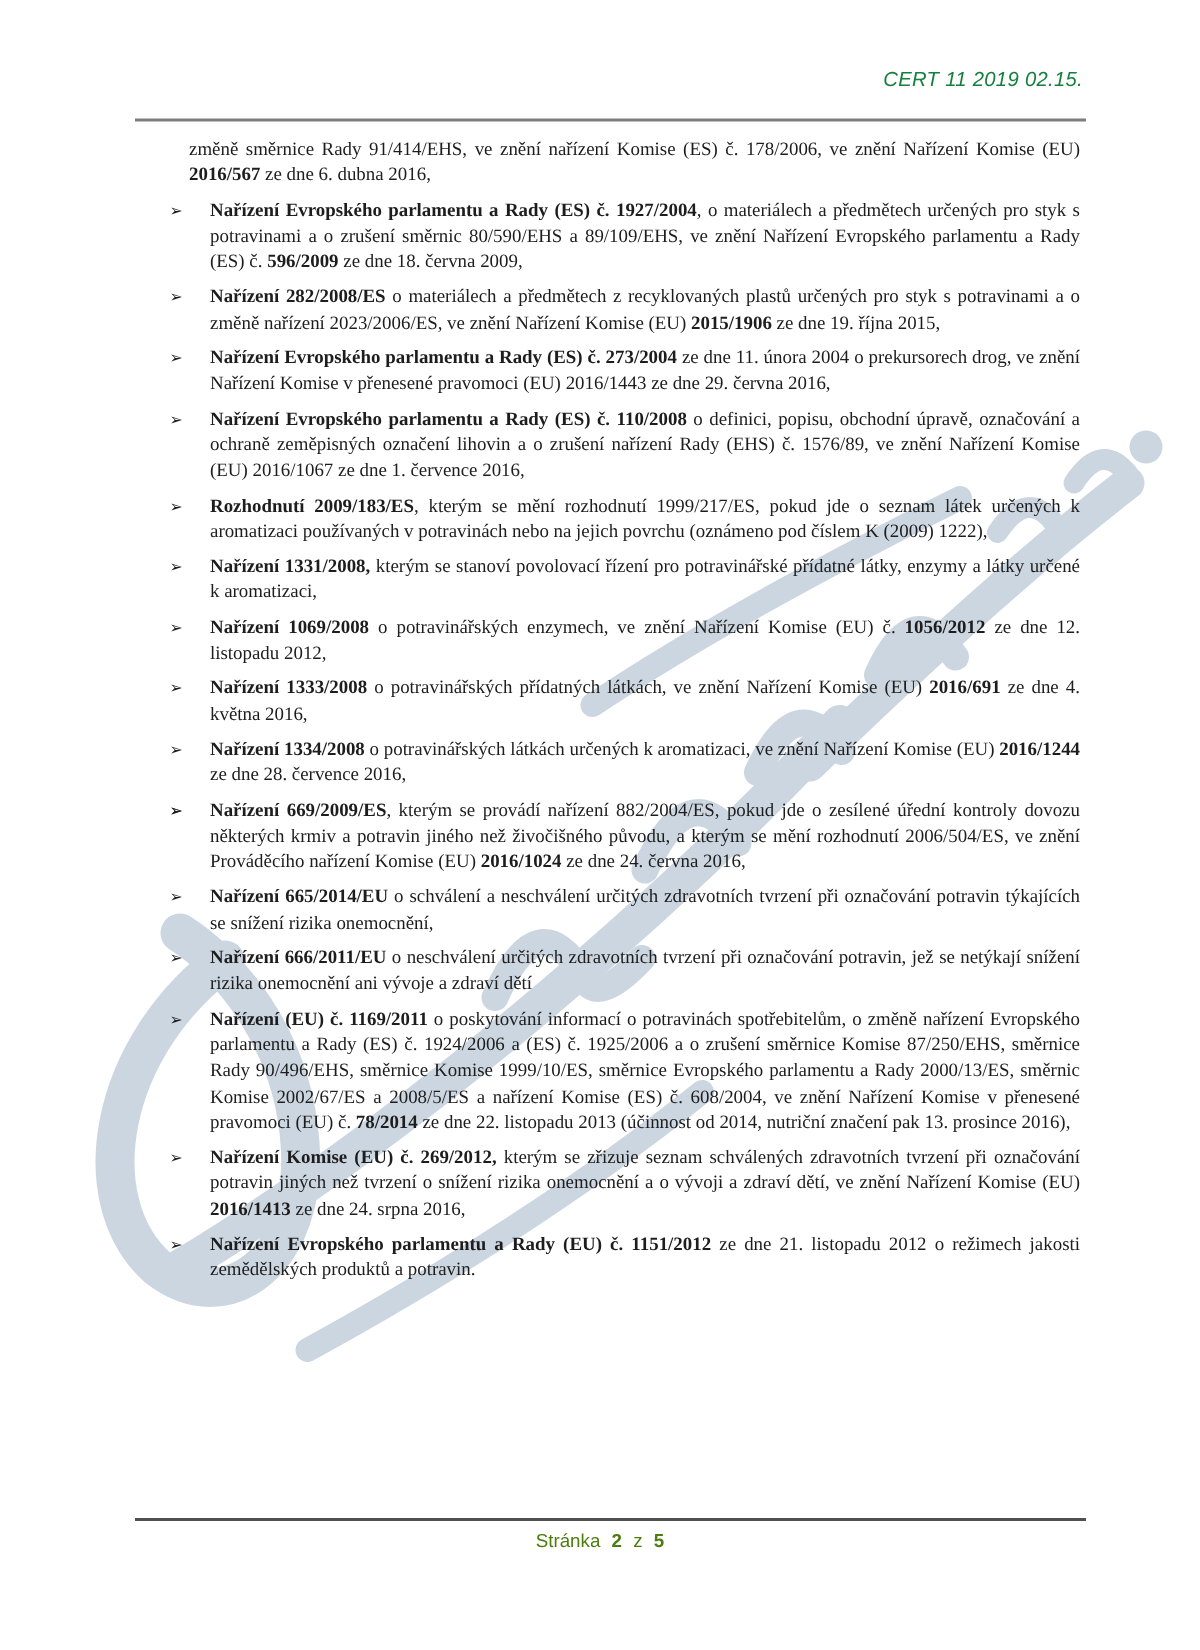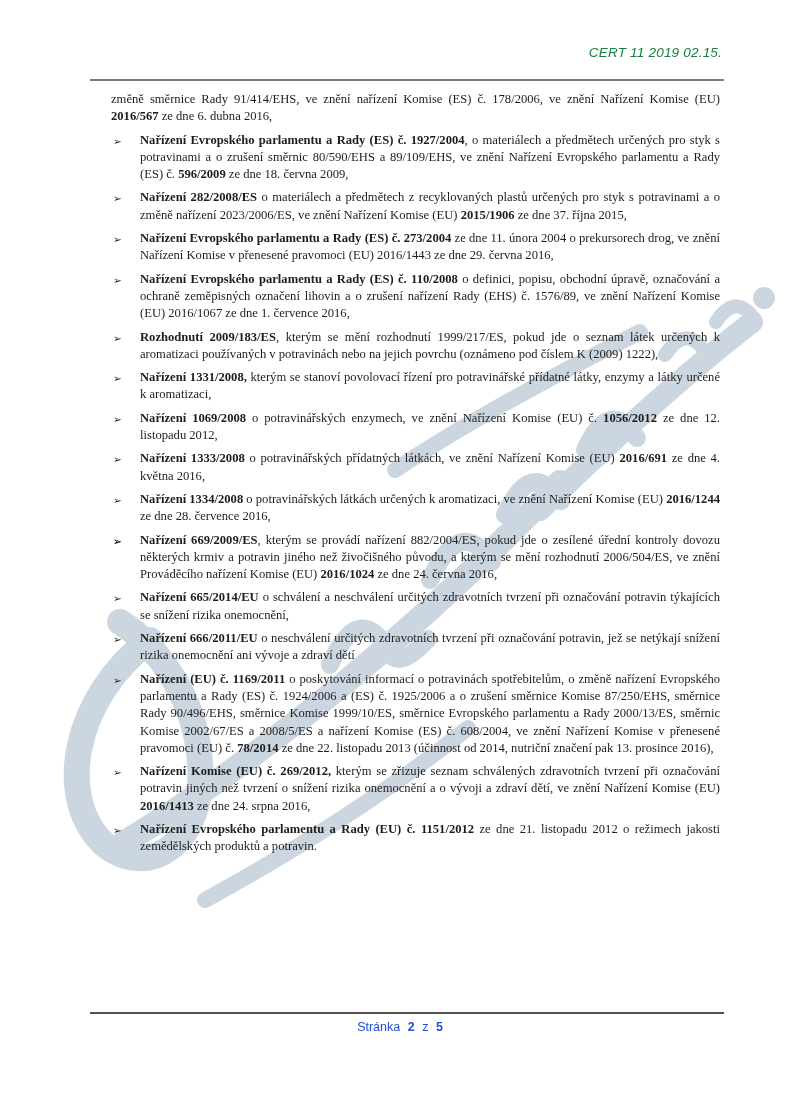--- a/index.html
+++ b/index.html
@@ -43,21 +43,21 @@
     position: absolute;
     top: 91px;
     left: 90px;
     width: 630px;
     z-index: 1;
     font-size: 12.6px;
     line-height: 17.3px;
     text-align: justify;
   }
   .intro {
-    margin-left: 21px;
+    margin-left: 36px;
     margin-bottom: 6px;
   }
   ul.reg-list { list-style: none; }
   li.reg-item {
     position: relative;
     padding-left: 50px;
     margin-bottom: 6px;
   }
   li.reg-item .marker {
     position: absolute;
@@ -78,21 +78,21 @@
     z-index: 2;
   }
   .footer-text {
     position: absolute;
     top: 1020px;
     left: 0;
     width: 100%;
     text-align: center;
     font-family: "Liberation Sans", sans-serif;
     font-size: 12.5px;
-    color: #1d4ed8;
+    color: #4d7c0f;
     z-index: 2;
   }
   .footer-text span + span { margin-left: 4px; }
 </style>
 </head>
 <body>
 
 <div class="page">
 
   <svg class="watermark" width="800" height="1100" viewBox="0 0 800 1100" aria-hidden="true">
@@ -112,21 +112,21 @@
     </g>
   </svg>
 
   <div class="header-code">CERT 11 2019 02.15.</div>
   <div class="rule-top"></div>
 
   <div class="body-block">
     <p class="intro"><span>změně směrnice Rady 91/414/EHS, ve znění nařízení Komise (ES) č. 178/2006, ve znění Nařízení Komise (EU) </span><span class="b">2016/567</span><span> ze dne 6. dubna 2016,</span></p>
     <ul class="reg-list">
         <li class="reg-item"><span class="marker">➢</span><span><span class="b">Nařízení Evropského parlamentu a Rady (ES) č. 1927/2004</span><span>, o materiálech a předmětech určených pro styk s potravinami a o zrušení směrnic 80/590/EHS a 89/109/EHS, ve znění Nařízení Evropského parlamentu a Rady (ES) č. </span><span class="b">596/2009</span><span> ze dne 18. června 2009,</span></span></li>
-        <li class="reg-item"><span class="marker">➢</span><span><span class="b">Nařízení 282/2008/ES</span><span> o materiálech a předmětech z recyklovaných plastů určených pro styk s potravinami a o změně nařízení 2023/2006/ES, ve znění Nařízení Komise (EU) </span><span class="b">2015/1906</span><span> ze dne 37. října 2015,</span></span></li>
+        <li class="reg-item"><span class="marker">➢</span><span><span class="b">Nařízení 282/2008/ES</span><span> o materiálech a předmětech z recyklovaných plastů určených pro styk s potravinami a o změně nařízení 2023/2006/ES, ve znění Nařízení Komise (EU) </span><span class="b">2015/1906</span><span> ze dne 19. října 2015,</span></span></li>
         <li class="reg-item"><span class="marker">➢</span><span><span class="b">Nařízení Evropského parlamentu a Rady (ES) č. 273/2004</span><span> ze dne 11. února 2004 o prekursorech drog, ve znění Nařízení Komise v přenesené pravomoci (EU) 2016/1443 ze dne 29. června 2016,</span></span></li>
         <li class="reg-item"><span class="marker">➢</span><span><span class="b">Nařízení Evropského parlamentu a Rady (ES) č. 110/2008</span><span> o definici, popisu, obchodní úpravě, označování a ochraně zeměpisných označení lihovin a o zrušení nařízení Rady (EHS) č. 1576/89, ve znění Nařízení Komise (EU) 2016/1067 ze dne 1. července 2016,</span></span></li>
         <li class="reg-item"><span class="marker">➢</span><span><span class="b">Rozhodnutí 2009/183/ES</span><span>, kterým se mění rozhodnutí 1999/217/ES, pokud jde o seznam látek určených k aromatizaci používaných v potravinách nebo na jejich povrchu (oznámeno pod číslem K (2009) 1222),</span></span></li>
         <li class="reg-item"><span class="marker">➢</span><span><span class="b">Nařízení 1331/2008,</span><span> kterým se stanoví povolovací řízení pro potravinářské přídatné látky, enzymy a látky určené k aromatizaci,</span></span></li>
         <li class="reg-item"><span class="marker">➢</span><span><span class="b">Nařízení 1069/2008</span><span> o potravinářských enzymech, ve znění Nařízení Komise (EU) č. </span><span class="b">1056/2012</span><span> ze dne 12. listopadu 2012,</span></span></li>
         <li class="reg-item"><span class="marker">➢</span><span><span class="b">Nařízení 1333/2008</span><span> o potravinářských přídatných látkách, ve znění Nařízení Komise (EU) </span><span class="b">2016/691</span><span> ze dne 4. května 2016,</span></span></li>
         <li class="reg-item"><span class="marker">➢</span><span><span class="b">Nařízení 1334/2008</span><span> o potravinářských látkách určených k aromatizaci, ve znění Nařízení Komise (EU) </span><span class="b">2016/1244</span><span> ze dne 28. července 2016,</span></span></li>
         <li class="reg-item"><span class="marker">➢</span></li>
         <li class="reg-item"><span class="marker">➢</span><span><span class="b">Nařízení 669/2009/ES</span><span>, kterým se provádí nařízení  882/2004/ES, pokud jde o zesílené úřední kontroly dovozu některých krmiv a potravin jiného než živočišného původu, a kterým se mění rozhodnutí 2006/504/ES, ve znění Prováděcího nařízení Komise (EU) </span><span class="b">2016/1024</span><span> ze dne 24. června 2016,</span></span></li>
         <li class="reg-item"><span class="marker">➢</span><span><span class="b">Nařízení 665/2014/EU</span><span> o schválení a neschválení určitých zdravotních tvrzení při označování potravin týkajících se snížení rizika onemocnění,</span></span></li>

